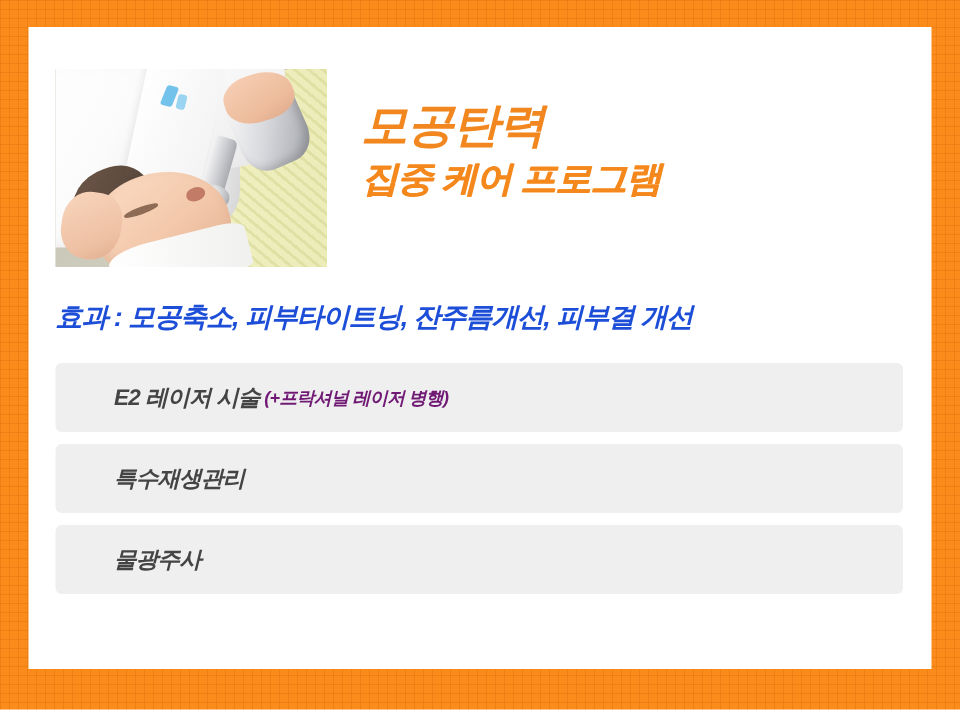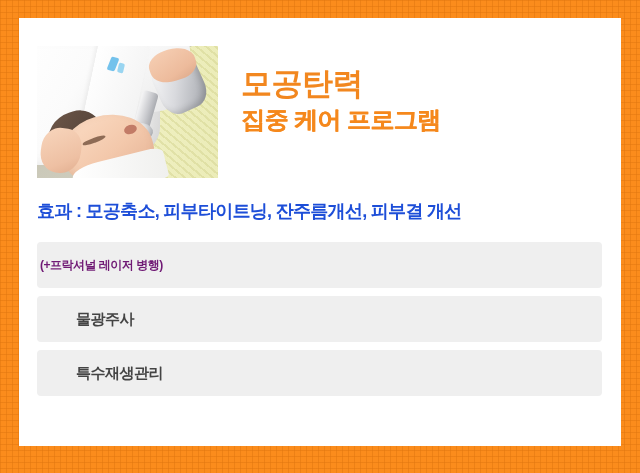--- a/index.html
+++ b/index.html
@@ -21,20 +21,21 @@
     position: relative;
     width: 640px;
     height: 473px;
     box-sizing: border-box;
     background-color: #FB8C1C;
     background-image:
       linear-gradient(to right, rgba(226,120,16,0.55) 1px, transparent 1px),
       linear-gradient(to bottom, rgba(226,120,16,0.55) 1px, transparent 1px);
     background-size: 6px 6px, 6px 6px;
     background-position: 0 0, 0 0;
+    font-style: italic;
   }
 
   
   .card {
     position: absolute;
     left: 19px;
     top: 18px;
     width: 602px;
     height: 428px;
     background: #ffffff;
@@ -353,29 +354,30 @@
         <span class="line2">집중 케어 프로그램</span>
       </div>
 
     </div>
 
     <div class="effects">효과 : 모공축소, 피부타이트닝, 잔주름개선, 피부결 개선</div>
 
     <div class="rows">
 
       <div class="row">
+        <span class="row-text">E2 레이저 시술</span>
         <span class="row-note">(+프락셔널 레이저 병행)</span>
+      </div>
+
+      <div class="row">
+        <span class="row-text">특수재생관리</span>
+        <span class="row-note"></span>
       </div>
 
       <div class="row">
         <span class="row-text">물광주사</span>
         <span class="row-note"></span>
       </div>
 
-      <div class="row">
-        <span class="row-text">특수재생관리</span>
-        <span class="row-note"></span>
-      </div>
-
     </div>
 
   </div>
 </div>
 
 </body></html>

